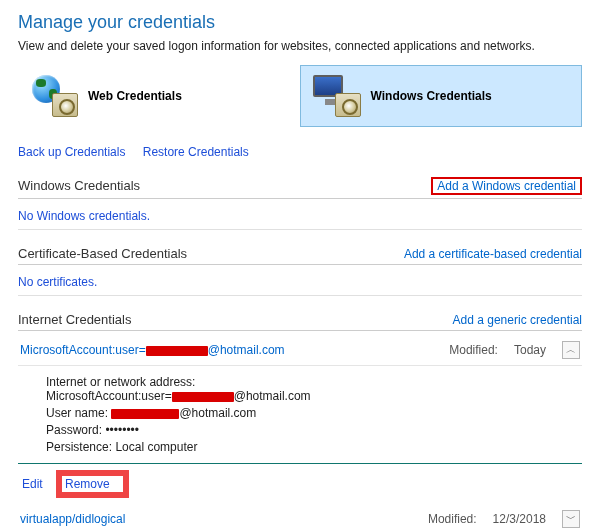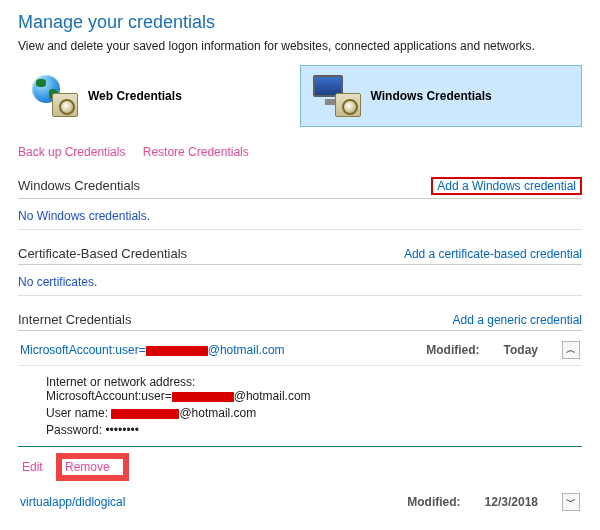--- a/index.html
+++ b/index.html
@@ -78,40 +78,40 @@
   .monitor {
     position:absolute; left:0; top:0;
     width:30px; height:22px;
     background: linear-gradient(#3a6fc9,#1d3f86);
     border:2px solid #5e5e5e; border-radius:2px;
   }
   .monitor::after {
     content:""; position:absolute; left:10px; top:22px; width:10px; height:6px; background:#888;
   }
 
-  .link { color:#ec4899; cursor:pointer; }
+  .link { color:#1d4ed8; cursor:pointer; }
   .backup-row { margin-bottom: 18px; }
   .backup-row .link { margin-right: 14px; }
 
   .section-header {
     display:flex; justify-content:space-between; align-items:baseline;
     border-bottom:1px solid #ccc; padding-bottom:3px; margin-bottom:4px;
     margin-top:16px;
   }
   .section-header:first-of-type { margin-top:0; }
   .section-name { color:#333; font-size:13px; }
   .section-add { color:#0066cc; cursor:pointer; font-size:12px;text-align:center; }
   .empty-hr { border-bottom:1px solid #e0e0e0; padding:6px 0; color:#1d4ed8; }
 
   .cred-row {
     display:flex; justify-content:space-between; align-items:center;
     padding:6px 2px; border-bottom:1px solid #e5e5e5;
   }
   .cred-name { color:#0066cc; cursor:pointer; }
-  .cred-meta { display:flex; align-items:center; gap:24px; color:#555;font-weight:bold; }
+  .cred-meta { display:flex; align-items:center; gap:16px; color:#555; }
   .chevron {
     width:18px; height:18px; border:1px solid #b5b5b5; display:flex;
     align-items:center; justify-content:center; font-size:10px; color:#555;
     cursor:pointer; background:#f7f7f7;
   }
 
   .cred-details {
     padding:6px 4px 6px 28px; font-size:12px; color:#222;
     border-bottom:1px solid #0f766e;
   }
@@ -189,20 +189,24 @@
     <span>MicrosoftAccount:user=</span><span class="redact" style="width:62px"></span><span>@hotmail.com</span>
   </div>
   <div class="line">
     <span>User name:</span>
     <span class="redact" style="width:68px"></span><span>@hotmail.com</span>
   </div>
   <div class="line">
     <span>Password:</span>
     <span>••••••••</span>
   </div>
+  <div class="line">
+    <span>Persistence:</span>
+    <span>Local computer</span>
+  </div>
 </div>
 <div class="cred-actions">
   <span class="link">Edit</span>
   <span class="hl-red">
     <span class="link">Remove</span>
   </span>
 </div>
 
 <div class="cred-row" style="border-bottom:none">
   <span class="cred-name">virtualapp/didlogical</span>

